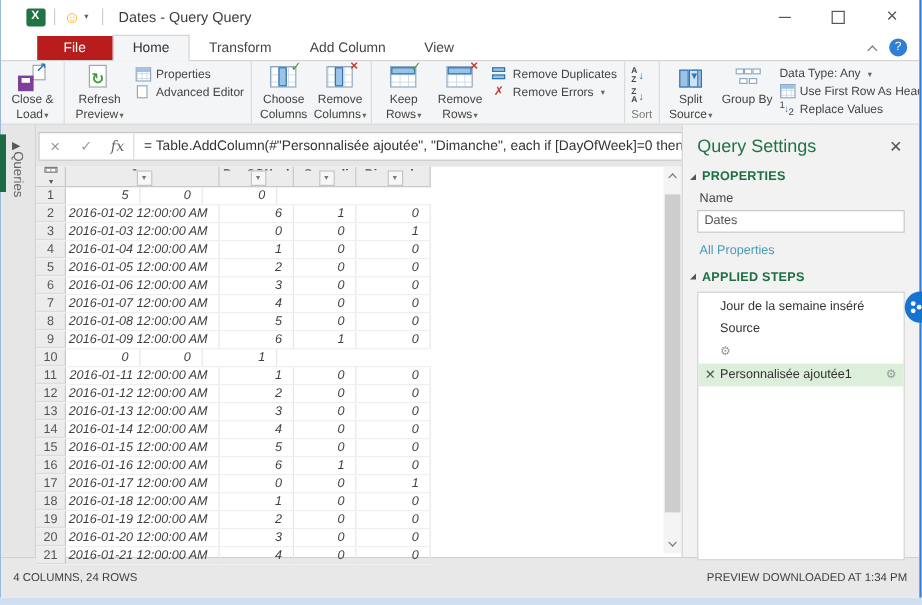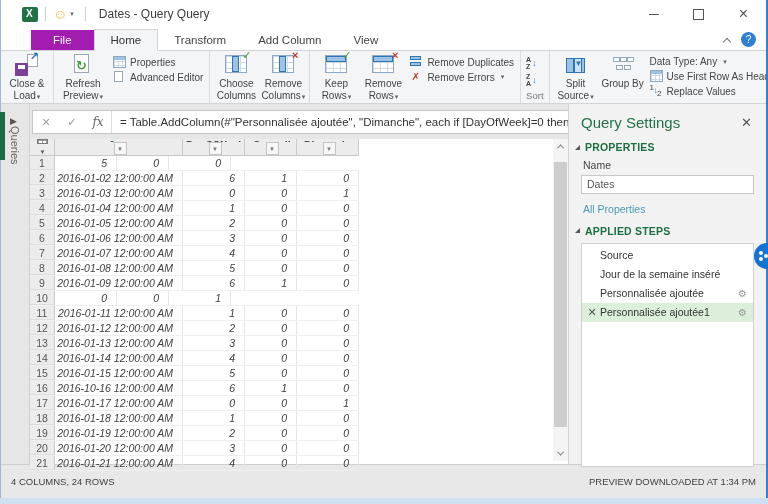--- a/index.html
+++ b/index.html
@@ -18,21 +18,21 @@
   .tb-title { font-size:12px; color:#3c3c3c; margin-left:6px; }
   .win-controls { margin-left:auto; display:flex; height:28px; }
   .wc { width:45px; display:flex; align-items:center; justify-content:center; color:#555; font-size:13px; cursor:default; }
   .wc-min::before { content:""; width:10px; height:1px; background:#555; display:block; }
   .wc-max::before { content:""; width:9px; height:9px; border:1px solid #555; display:block; }
   .wc-close::before { content:"×"; font-size:16px; }
 
   
   .tabrow { height:22px; display:flex; align-items:flex-end; background:#fff; flex:0 0 auto; position:relative; }
   .tab { font-size:11.5px; color:#444; padding:4px 16px 4px; cursor:default; }
-  .tab-file { background:#a21caf; color:#fff; padding:4px 22px; margin-left:30px; }
+  .tab-file { background:#b91c1c; color:#fff; padding:4px 22px; margin-left:30px; }
   .tab-active { border:1px solid #d4d4d4; border-bottom:1px solid #f4f5f6; background:#f4f5f6; color:#333; position:relative; top:1px; z-index:2; }
   .tab-tools { margin-left:auto; display:flex; align-items:center; gap:10px; padding-right:10px; padding-bottom:3px; }
   .chev-up { width:8px; height:8px; position:relative; }
   .chev-up::before { content:""; position:absolute; left:1px; top:3px; width:5px; height:5px;
     border-left:1px solid #777; border-top:1px solid #777; transform:rotate(45deg); }
   .help-circle { width:15px; height:15px; border-radius:50%; background:#2f7fd4; color:#fff; font-size:10px;
     display:flex; align-items:center; justify-content:center; }
 
   
   .ribbon { height:54px; background:#f4f5f6; border-top:1px solid #d4d4d4; border-bottom:1px solid #d4d4d4;
@@ -508,21 +508,21 @@
               </div>
               <div class="trow">
                 <div class="tcell num">15</div>
                 <div class="tcell jour">2016-01-15 12:00:00 AM</div>
                 <div class="tcell dow">5</div>
                 <div class="tcell sam">0</div>
                 <div class="tcell dim">0</div>
               </div>
               <div class="trow">
                 <div class="tcell num">16</div>
-                <div class="tcell jour">2016-10-16 12:00:00 AM</div>
+                <div class="tcell jour">2016-01-16 12:00:00 AM</div>
                 <div class="tcell dow">6</div>
                 <div class="tcell sam">1</div>
                 <div class="tcell dim">0</div>
               </div>
               <div class="trow">
                 <div class="tcell num">17</div>
                 <div class="tcell jour">2016-01-17 12:00:00 AM</div>
                 <div class="tcell dow">0</div>
                 <div class="tcell sam">0</div>
                 <div class="tcell dim">1</div>
@@ -584,29 +584,28 @@
       <div class="name-label">Name</div>
       <input class="name-input" value="Dates" style="">
       <div><span class="all-props">All Properties</span></div>
       <div class="sect-hdr">
         <span class="tri"></span>
         <span class="sect-label">APPLIED STEPS</span>
       </div>
       <div class="steps-box">
           <div class="step">
             <span class="step-del"></span>
-            <span class="step-label">Source</span>
+            <span class="step-label">Jour de la semaine inséré</span>
           </div>
           <div class="step">
             <span class="step-del"></span>
-            <span class="step-label">Jour de la semaine inséré</span>
+            <span class="step-label">Source</span>
           </div>
           <div class="step">
             <span class="step-del"></span>
-            <span class="step-label">Personnalisée ajoutée</span>
             <span class="step-gear">⚙</span>
           </div>
           <div class="step sel">
             <span class="step-del">✕</span>
             <span class="step-label">Personnalisée ajoutée1</span>
             <span class="step-gear">⚙</span>
           </div>
         </div>
     </div>
 

